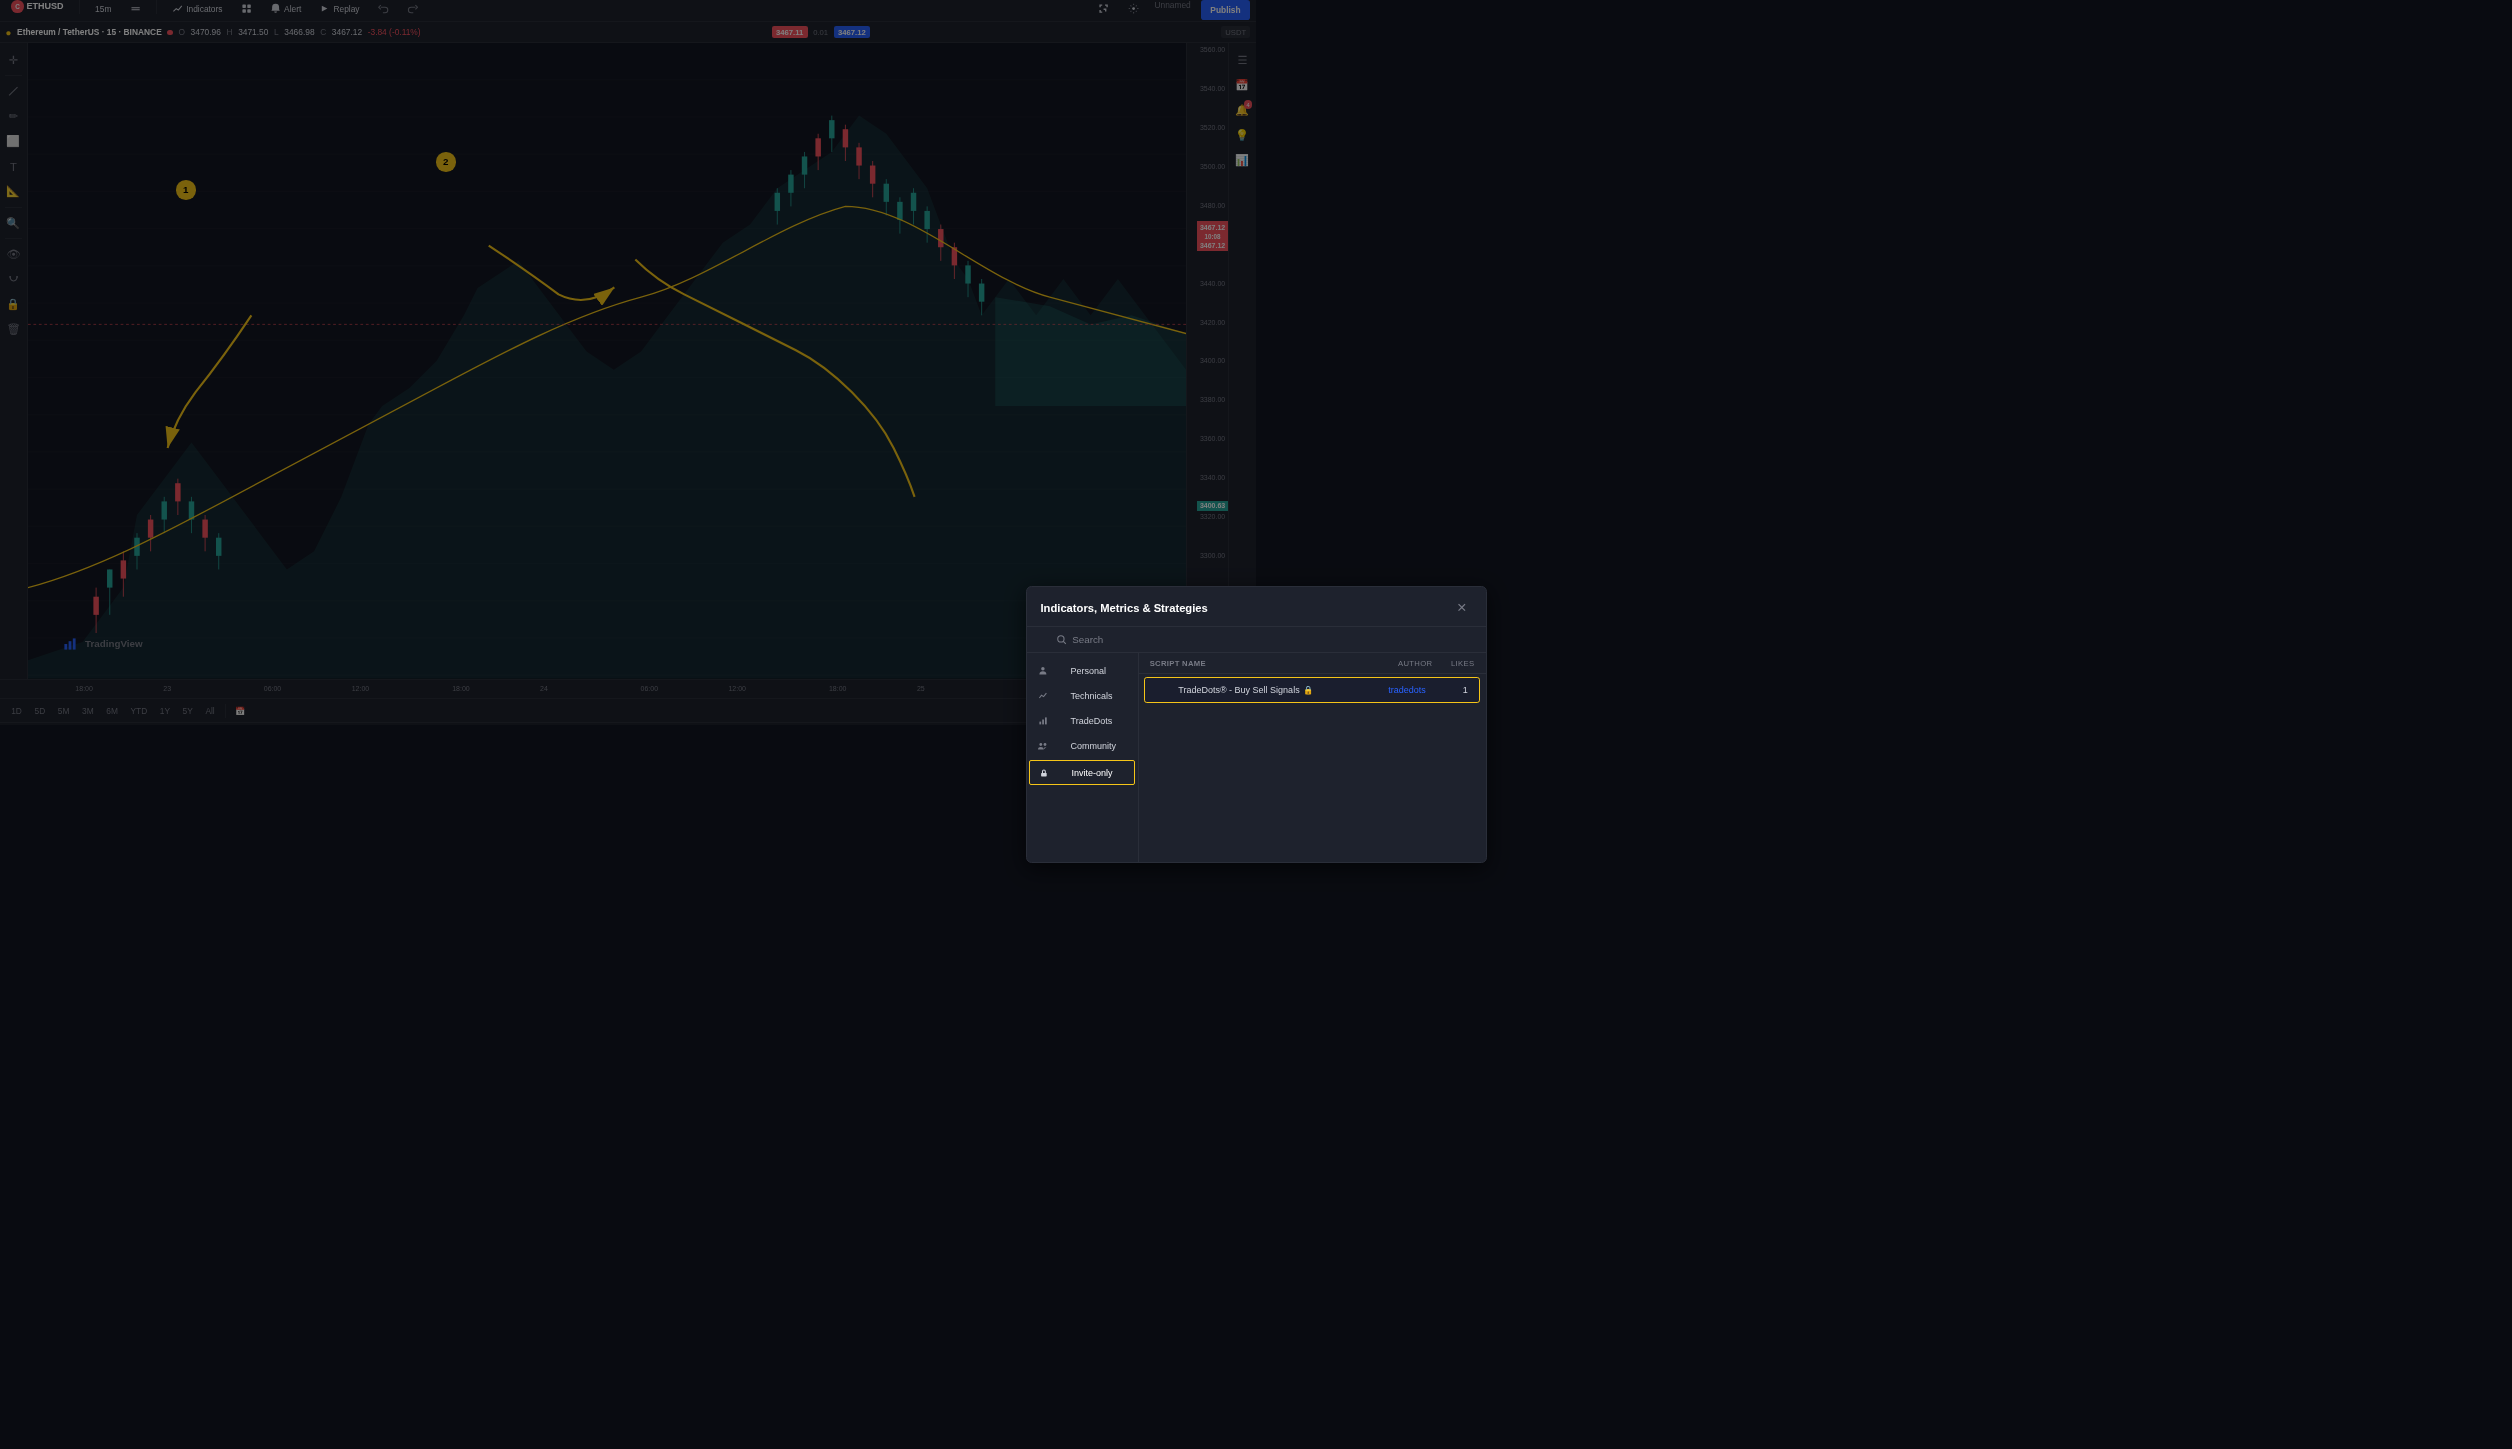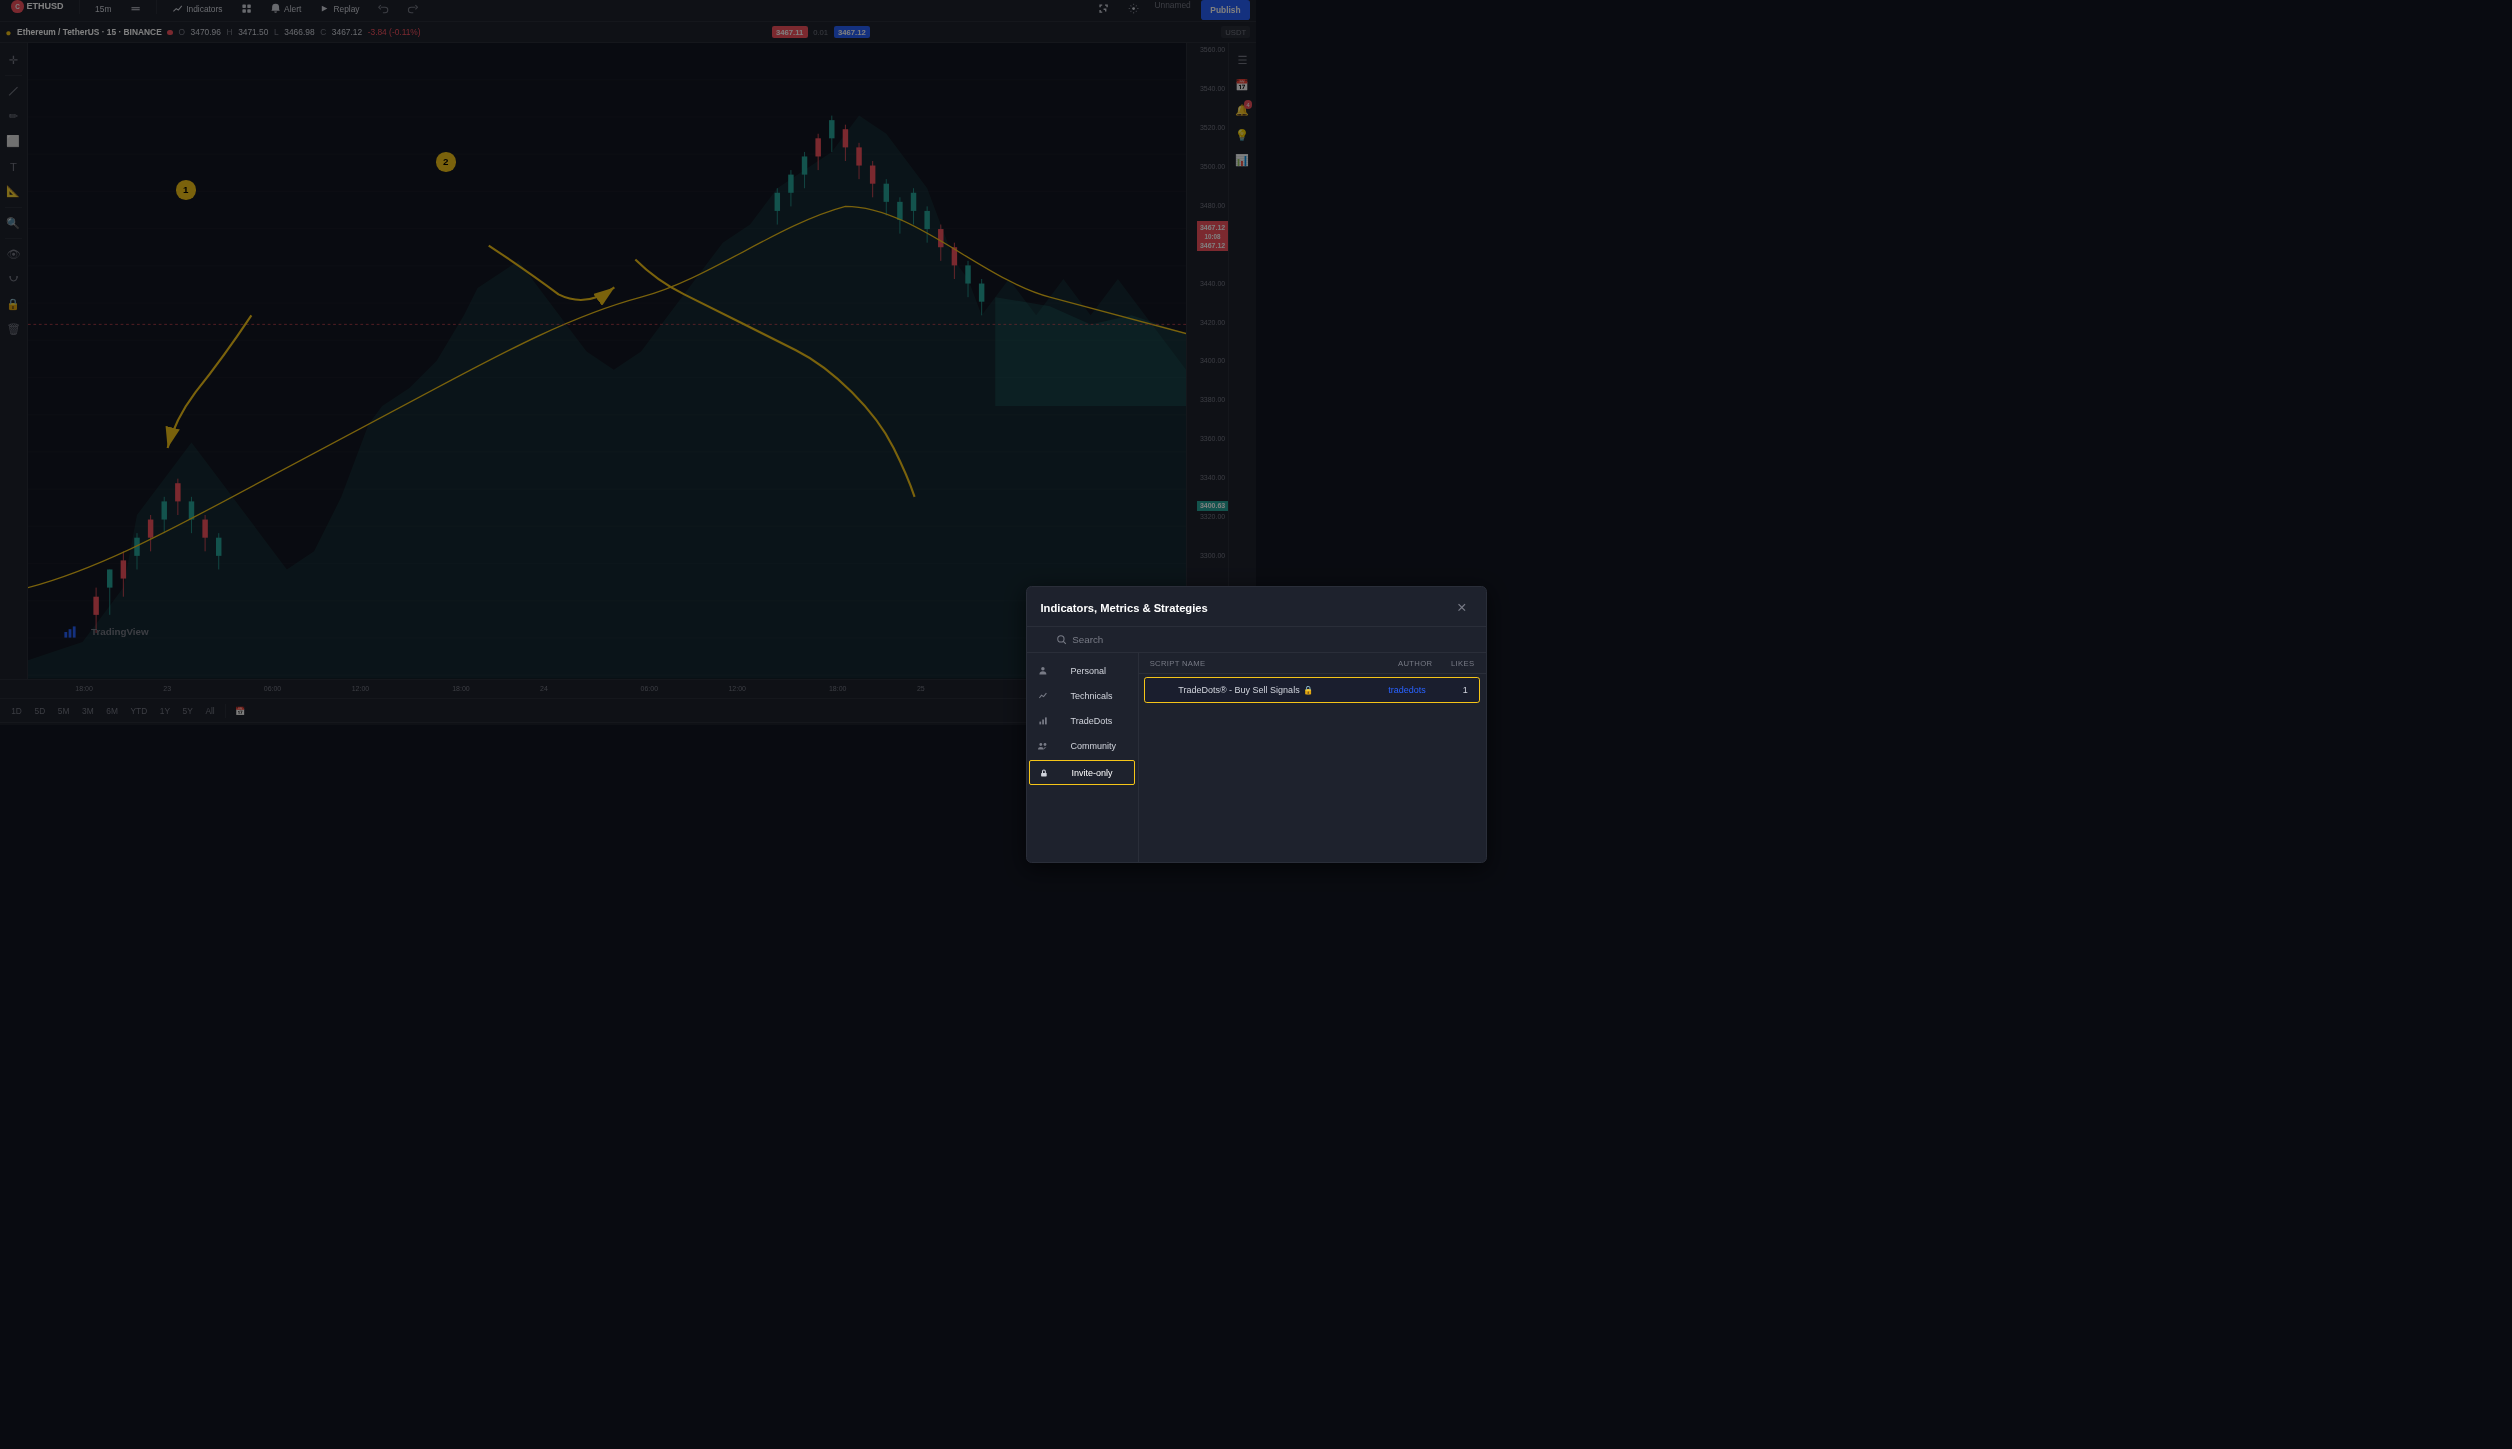--- a/index.html
+++ b/index.html
@@ -333,21 +333,21 @@
     }
     .modal-table-header {
       display: flex;
       padding: 5.6px 11.2px;
       border-bottom: 0.7px solid #2a2e39;
       color: #787b86;
       font-size: 7.7px;
       text-transform: uppercase;
       letter-spacing: 0.3px;
     }
-    .col-script { flex: 2; }
+    .col-script { flex: 2; font-weight: bold; }
     .col-author { flex: 1; text-align: right; }
     .col-likes { width: 42px; text-align: right; }
 
     .modal-table-row {
       display: flex;
       align-items: center;
       padding: 7px 11.2px;
       cursor: pointer;
       border: 1.4px solid #f5c518;
       margin: 2.8px 5.6px;
@@ -396,25 +396,25 @@
       font-size: 9.8px;
       display: flex;
       align-items: center;
       justify-content: center;
       z-index: 160;
     }
 
     
     .tv-logo {
       position: absolute;
-      bottom: 40px;
+      bottom: 28px;
       left: 35px;
       display: flex;
       align-items: center;
-      gap: 14px;
+      gap: 8px;
       color: #787b86;
       font-size: 9.8px;
       font-weight: 700;
     }
 
     
     .market-trend {
       position: absolute;
       bottom: 42px;
       right: 56px;

